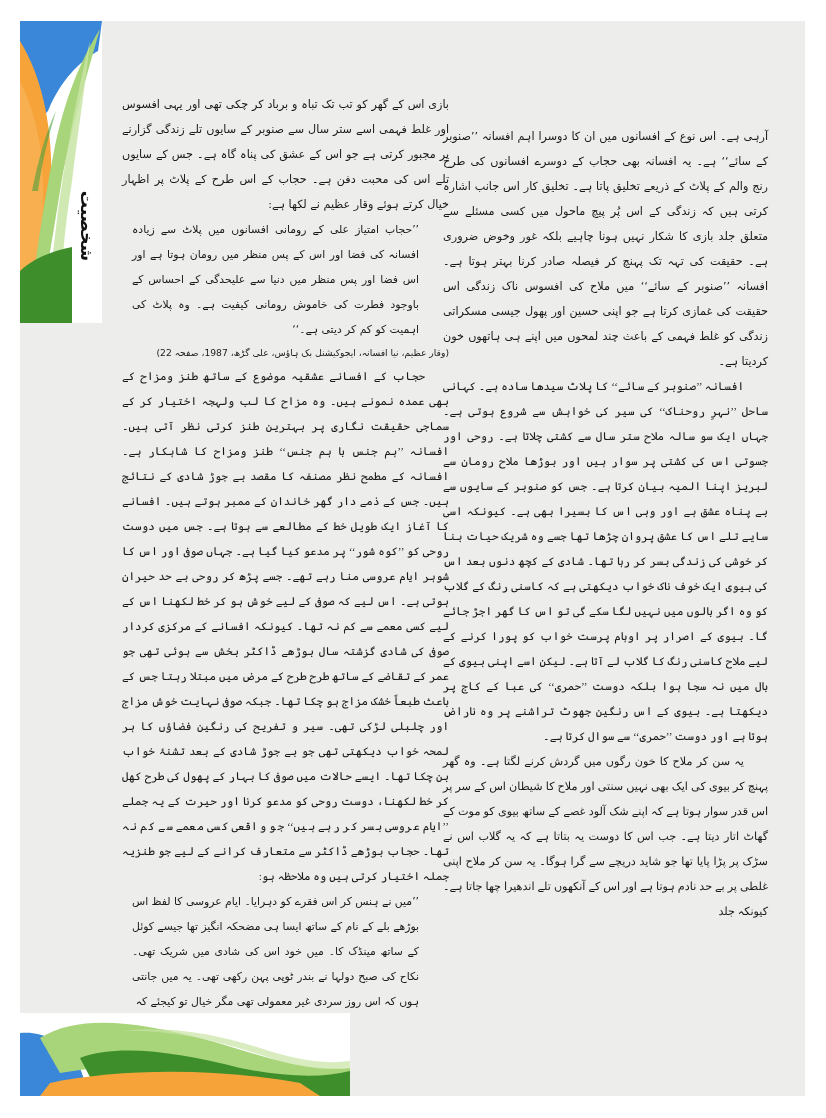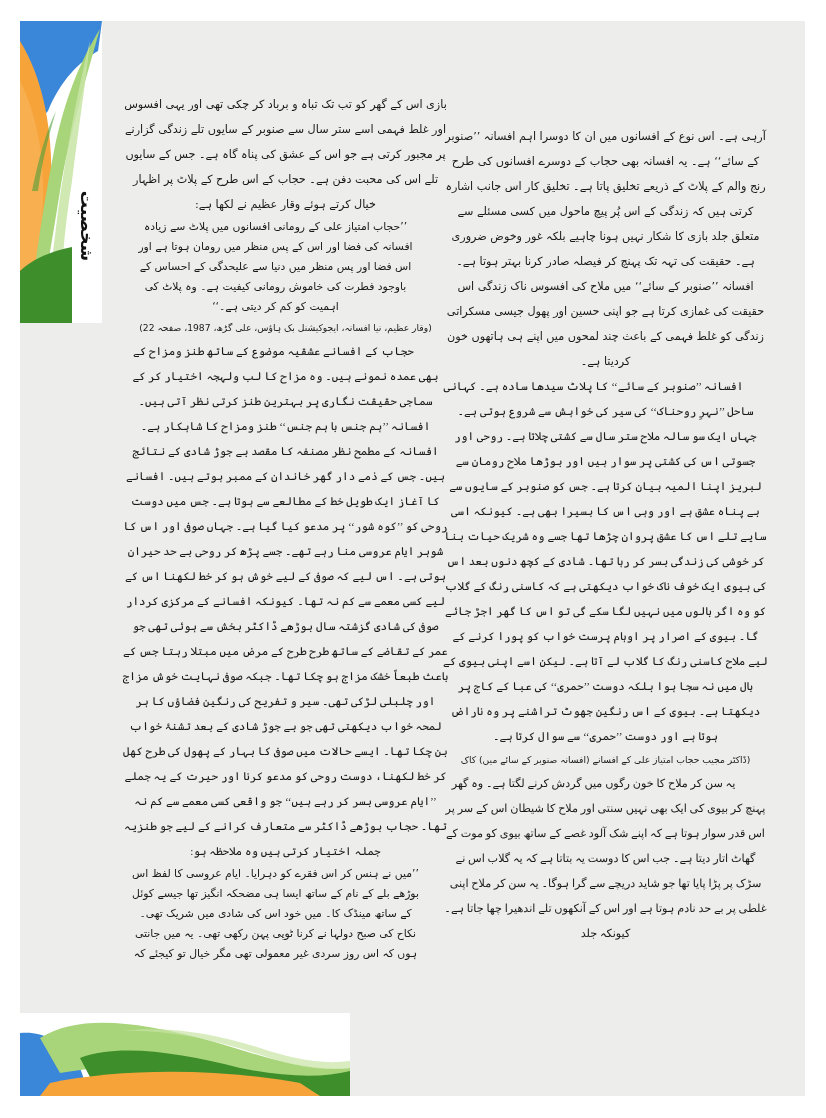--- a/index.html
+++ b/index.html
@@ -22,24 +22,24 @@
     }
     .side-label span {
       display: block; transform: rotate(90deg); white-space: nowrap;
       font-family: "DejaVu Sans", sans-serif; font-weight: bold; font-size: 17px; color: #111;
       direction: rtl; letter-spacing: 1px;
     }
     .col {
       position: absolute; direction: rtl; text-align: justify;
       font-family: "DejaVu Sans", sans-serif; font-size: 11.2px; line-height: 25px; color: #1a1a1a;
     }
-    .col p { margin: 0; text-align: center; }
+    .col p { margin: 0; }
     .col-right { left: 443px; top: 124px; width: 325px; }
     .col-left { left: 98px; top: 92px; width: 327px; margin-left: 24px; }
-    .quote { padding-right: 30px; padding-left: 10px; line-height: 20px; font-size: 10.8px; }
+    .quote { padding-right: 30px; padding-left: 10px; line-height: 25px; font-size: 10.8px; }
     .ref { font-size: 9.2px; line-height: 22px; text-align: right; }
     .ref.center { text-align: center; }
     .indent { text-indent: 24px; font-family: Liberation Serif, serif; }
     .footer-graphic {
       position: absolute; left: 20px; top: 1013px; width: 330px; height: 83px; overflow: hidden;
       background: #ffffff;
     }
     .footer-graphic svg { position: absolute; left: 0; top: 0; }
   </style>
 </head>
@@ -59,30 +59,29 @@
     <path d="M36 90 C30 110 22 140 18 170 L12 170 C18 140 26 110 36 90 Z" fill="#4ca03a" opacity="0.6"></path>
   </svg>
   <div class="side-label">
     <span>شخصیت</span>
   </div>
 </div>
 
 <div class="col col-right">
   <p>آرہی ہے۔ اس نوع کے افسانوں میں ان کا دوسرا اہم افسانہ ’’صنوبر کے سائے‘‘ ہے۔ یہ افسانہ بھی حجاب کے دوسرے افسانوں کی طرح رنج والم کے پلاٹ کے ذریعے تخلیق پاتا ہے۔ تخلیق کار اس جانب اشارہ کرتی ہیں کہ زندگی کے اس پُر پیچ ماحول میں کسی مسئلے سے متعلق جلد بازی کا شکار نہیں ہونا چاہیے بلکہ غور وخوض ضروری ہے۔ حقیقت کی تہہ تک پہنچ کر فیصلہ صادر کرنا بہتر ہوتا ہے۔ افسانہ ’’صنوبر کے سائے‘‘ میں ملاح کی افسوس ناک زندگی اس حقیقت کی غمازی کرتا ہے جو اپنی حسین اور پھول جیسی مسکراتی زندگی کو غلط فہمی کے باعث چند لمحوں میں اپنے ہی ہاتھوں خون کردیتا ہے۔</p>
   <p class="indent">افسانہ ’’صنوبر کے سائے‘‘ کا پلاٹ سیدھا سادہ ہے۔ کہانی ساحل ’’نہرِ روحناک‘‘ کی سیر کی خواہش سے شروع ہوتی ہے۔ جہاں ایک سو سالہ ملاح ستر سال سے کشتی چلاتا ہے۔ روحی اور جسوتی اس کی کشتی پر سوار ہیں اور بوڑھا ملاح رومان سے لبریز اپنا المیہ بیان کرتا ہے۔ جس کو صنوبر کے سایوں سے بے پناہ عشق ہے اور وہی اس کا بسیرا بھی ہے۔ کیونکہ اسی سایے تلے اس کا عشق پروان چڑھا تھا جسے وہ شریک حیات بنا کر خوشی کی زندگی بسر کر رہا تھا۔ شادی کے کچھ دنوں بعد اس کی بیوی ایک خوف ناک خواب دیکھتی ہے کہ کاسنی رنگ کے گلاب کو وہ اگر بالوں میں نہیں لگا سکے گی تو اس کا گھر اجڑ جائے گا۔ بیوی کے اصرار پر اوہام پرست خواب کو پورا کرنے کے لیے ملاح کاسنی رنگ کا گلاب لے آتا ہے۔ لیکن اسے اپنی بیوی کے بال میں نہ سجا ہوا بلکہ دوست ’’حمری‘‘ کی عبا کے کاج پر دیکھتا ہے۔ بیوی کے اس رنگین جھوٹ تراشنے پر وہ ناراض ہوتا ہے اور دوست ’’حمری‘‘ سے سوال کرتا ہے۔</p>
-  <p class="ref">(ڈاکٹر مجیب حجاب امتیاز علی کے افسانے (افسانہ صنوبر کے سائے میں) کاک</p>
   <p class="indent">یہ سن کر ملاح کا خون رگوں میں گردش کرنے لگتا ہے۔ وہ گھر پہنچ کر بیوی کی ایک بھی نہیں سنتی اور ملاح کا شیطان اس کے سر پر اس قدر سوار ہوتا ہے کہ اپنے شک آلود غصے کے ساتھ بیوی کو موت کے گھاٹ اتار دیتا ہے۔ جب اس کا دوست یہ بتاتا ہے کہ یہ گلاب اس نے سڑک پر پڑا پایا تھا جو شاید دریچے سے گرا ہوگا۔ یہ سن کر ملاح اپنی غلطی پر بے حد نادم ہوتا ہے اور اس کے آنکھوں تلے اندھیرا چھا جاتا ہے۔ کیونکہ جلد</p>
 </div>
 
 <div class="col col-left">
   <p>بازی اس کے گھر کو تب تک تباہ و برباد کر چکی تھی اور یہی افسوس اور غلط فہمی اسے ستر سال سے صنوبر کے سایوں تلے زندگی گزارنے پر مجبور کرتی ہے جو اس کے عشق کی پناہ گاہ ہے۔ جس کے سایوں تلے اس کی محبت دفن ہے۔ حجاب کے اس طرح کے پلاٹ پر اظہار خیال کرتے ہوئے وقار عظیم نے لکھا ہے:</p>
   <p class="quote">’’حجاب امتیاز علی کے رومانی افسانوں میں پلاٹ سے زیادہ افسانہ کی فضا اور اس کے پس منظر میں رومان ہوتا ہے اور اس فضا اور پس منظر میں دنیا سے علیحدگی کے احساس کے باوجود فطرت کی خاموش رومانی کیفیت ہے۔ وہ پلاٹ کی اہمیت کو کم کر دیتی ہے۔‘‘</p>
   <p class="ref">(وقار عظیم، نیا افسانہ، ایجوکیشنل بک ہاؤس، علی گڑھ، 1987، صفحہ 22)</p>
   <p class="indent">حجاب کے افسانے عشقیہ موضوع کے ساتھ طنز ومزاح کے بھی عمدہ نمونے ہیں۔ وہ مزاح کا لب ولہجہ اختیار کر کے سماجی حقیقت نگاری پر بہترین طنز کرتی نظر آتی ہیں۔ افسانہ ’’ہم جنس با ہم جنس‘‘ طنز ومزاح کا شاہکار ہے۔ افسانہ کے مطمح نظر مصنفہ کا مقصد بے جوڑ شادی کے نتائج ہیں۔ جس کے ذمے دار گھر خاندان کے ممبر ہوتے ہیں۔ افسانے کا آغاز ایک طویل خط کے مطالعے سے ہوتا ہے۔ جس میں دوست روحی کو ’’کوہ شور‘‘ پر مدعو کیا گیا ہے۔ جہاں صوفی اور اس کا شوہر ایام عروسی منا رہے تھے۔ جسے پڑھ کر روحی بے حد حیران ہوتی ہے۔ اس لیے کہ صوفی کے لیے خوش ہو کر خط لکھنا اس کے لیے کسی معمے سے کم نہ تھا۔ کیونکہ افسانے کے مرکزی کردار صوفی کی شادی گزشتہ سال بوڑھے ڈاکٹر بخش سے ہوئی تھی جو عمر کے تقاضے کے ساتھ طرح طرح کے مرض میں مبتلا رہتا جس کے باعث طبعاً خشک مزاج ہو چکا تھا۔ جبکہ صوفی نہایت خوش مزاج اور چلبلی لڑکی تھی۔ سیر و تفریح کی رنگین فضاؤں کا ہر لمحہ خواب دیکھتی تھی جو بے جوڑ شادی کے بعد تشنۂ خواب بن چکا تھا۔ ایسے حالات میں صوفی کا بہار کے پھول کی طرح کھل کر خط لکھنا، دوست روحی کو مدعو کرنا اور حیرت کے یہ جملے ’’ایام عروسی بسر کر رہے ہیں‘‘ جو واقعی کسی معمے سے کم نہ تھا۔ حجاب بوڑھے ڈاکٹر سے متعارف کرانے کے لیے جو طنزیہ جملہ اختیار کرتی ہیں وہ ملاحظہ ہو:</p>
-  <p class="quote">’’میں نے ہنس کر اس فقرے کو دہرایا۔ ایام عروسی کا لفظ اس بوڑھے بلے کے نام کے ساتھ ایسا ہی مضحکہ انگیز تھا جیسے کوئل کے ساتھ مینڈک کا۔ میں خود اس کی شادی میں شریک تھی۔ نکاح کی صبح دولہا نے کرنا ٹوپی پہن رکھی تھی۔ یہ میں جانتی ہوں کہ اس روز سردی غیر معمولی تھی مگر خیال تو کیجئے کہ</p>
+  <p class="quote">’’میں نے ہنس کر اس فقرے کو دہرایا۔ ایام عروسی کا لفظ اس بوڑھے بلے کے نام کے ساتھ ایسا ہی مضحکہ انگیز تھا جیسے کوئل کے ساتھ مینڈک کا۔ میں خود اس کی شادی میں شریک تھی۔ نکاح کی صبح دولہا نے بندر ٹوپی پہن رکھی تھی۔ یہ میں جانتی ہوں کہ اس روز سردی غیر معمولی تھی مگر خیال تو کیجئے کہ</p>
 </div>
 
 <div class="footer-graphic">
   <svg width="330" height="83" viewBox="0 0 330 83">
     <rect x="0" y="0" width="330" height="83" fill="#ffffff"></rect>
     <path d="M0 20 C20 18 40 25 60 55 L70 83 L0 83 Z" fill="#3a86d8"></path>
     <path d="M20 25 C60 0 120 10 180 25 C230 38 280 60 330 55 L330 70 C280 75 220 60 160 55 C110 50 70 55 40 60 Z" fill="#a8d47a"></path>
     <path d="M60 45 C100 30 160 40 220 55 C260 63 300 66 330 58 L330 83 L80 83 Z" fill="#3e8e2c"></path>
     <path d="M30 70 C100 55 200 55 280 70 L300 83 L20 83 Z" fill="#f6a43a"></path>
     <path d="M100 18 C150 16 200 28 250 45 C280 55 310 58 330 55 L330 48 C300 52 270 45 240 35 C200 22 150 12 100 18 Z" fill="#c8e4a4" opacity="0.7"></path>

